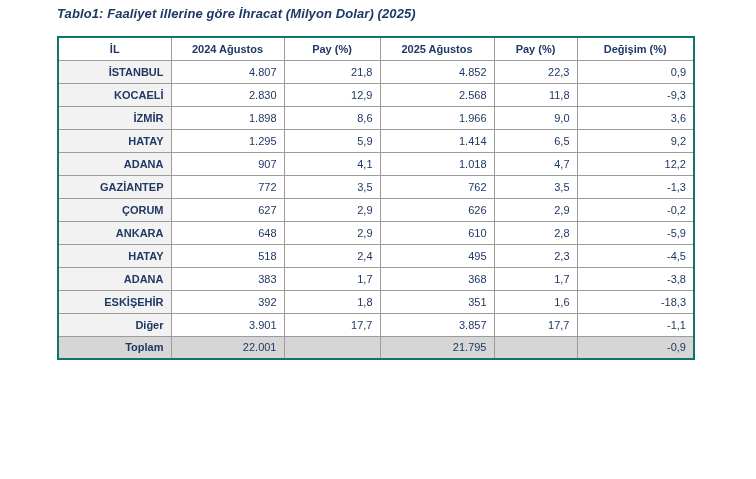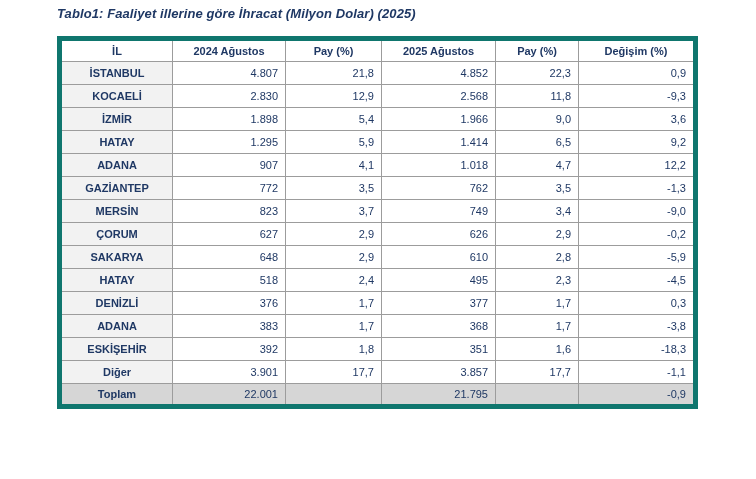--- a/index.html
+++ b/index.html
@@ -16,40 +16,40 @@
     font-size: 13px;
     font-weight: bold;
     font-style: italic;
     margin: 0 0 15px 0;
     letter-spacing: 0.1px;
   }
   table.data-table {
     border-collapse: collapse;
     table-layout: fixed;
     width: 636px;
-    border: 5px solid #0f766e;
+    border: 2px solid #0f766e;
   }
   th, td {
     border: 1px solid #9c9c9c;
     height: 23px;
     padding: 0 7px;
     color: var(--text, #1F3864);
     font-size: 11px;
     overflow: hidden;
     white-space: nowrap;
   }
   th {
     font-weight: bold;
     text-align: center;
     background: #ffffff;
   }
   td.il {
     background: var(--label-bg, #F2F2F2);
     font-weight: bold;
-    text-align: center;
+    text-align: right;
   }
   td.num {
     text-align: right;
     background: #ffffff;
     font-weight: normal;
   }
   tr.total td.il,
   tr.total td.num {
     background: var(--total-bg, #D6D6D6);
   }
@@ -92,21 +92,21 @@
           <td class="il">KOCAELİ</td>
           <td class="num">2.830</td>
           <td class="num">12,9</td>
           <td class="num">2.568</td>
           <td class="num">11,8</td>
           <td class="num">-9,3</td>
         </tr>
         <tr>
           <td class="il">İZMİR</td>
           <td class="num">1.898</td>
-          <td class="num">5,4</td>
+          <td class="num">8,6</td>
           <td class="num">1.966</td>
           <td class="num">9,0</td>
           <td class="num">3,6</td>
         </tr>
         <tr>
           <td class="il">HATAY</td>
           <td class="num">1.295</td>
           <td class="num">5,9</td>
           <td class="num">1.414</td>
           <td class="num">6,5</td>
@@ -122,58 +122,42 @@
         </tr>
         <tr>
           <td class="il">GAZİANTEP</td>
           <td class="num">772</td>
           <td class="num">3,5</td>
           <td class="num">762</td>
           <td class="num">3,5</td>
           <td class="num">-1,3</td>
         </tr>
         <tr>
-          <td class="il">MERSİN</td>
-          <td class="num">823</td>
-          <td class="num">3,7</td>
-          <td class="num">749</td>
-          <td class="num">3,4</td>
-          <td class="num">-9,0</td>
-        </tr>
-        <tr>
           <td class="il">ÇORUM</td>
           <td class="num">627</td>
           <td class="num">2,9</td>
           <td class="num">626</td>
           <td class="num">2,9</td>
           <td class="num">-0,2</td>
         </tr>
         <tr>
-          <td class="il">SAKARYA</td>
+          <td class="il">ANKARA</td>
           <td class="num">648</td>
           <td class="num">2,9</td>
           <td class="num">610</td>
           <td class="num">2,8</td>
           <td class="num">-5,9</td>
         </tr>
         <tr>
           <td class="il">HATAY</td>
           <td class="num">518</td>
           <td class="num">2,4</td>
           <td class="num">495</td>
           <td class="num">2,3</td>
           <td class="num">-4,5</td>
-        </tr>
-        <tr>
-          <td class="il">DENİZLİ</td>
-          <td class="num">376</td>
-          <td class="num">1,7</td>
-          <td class="num">377</td>
-          <td class="num">1,7</td>
-          <td class="num">0,3</td>
         </tr>
         <tr>
           <td class="il">ADANA</td>
           <td class="num">383</td>
           <td class="num">1,7</td>
           <td class="num">368</td>
           <td class="num">1,7</td>
           <td class="num">-3,8</td>
         </tr>
         <tr>

